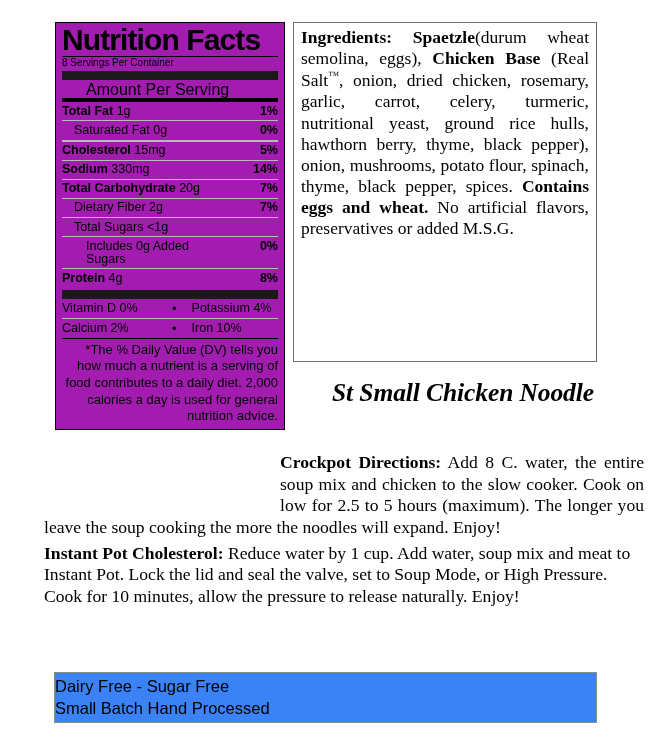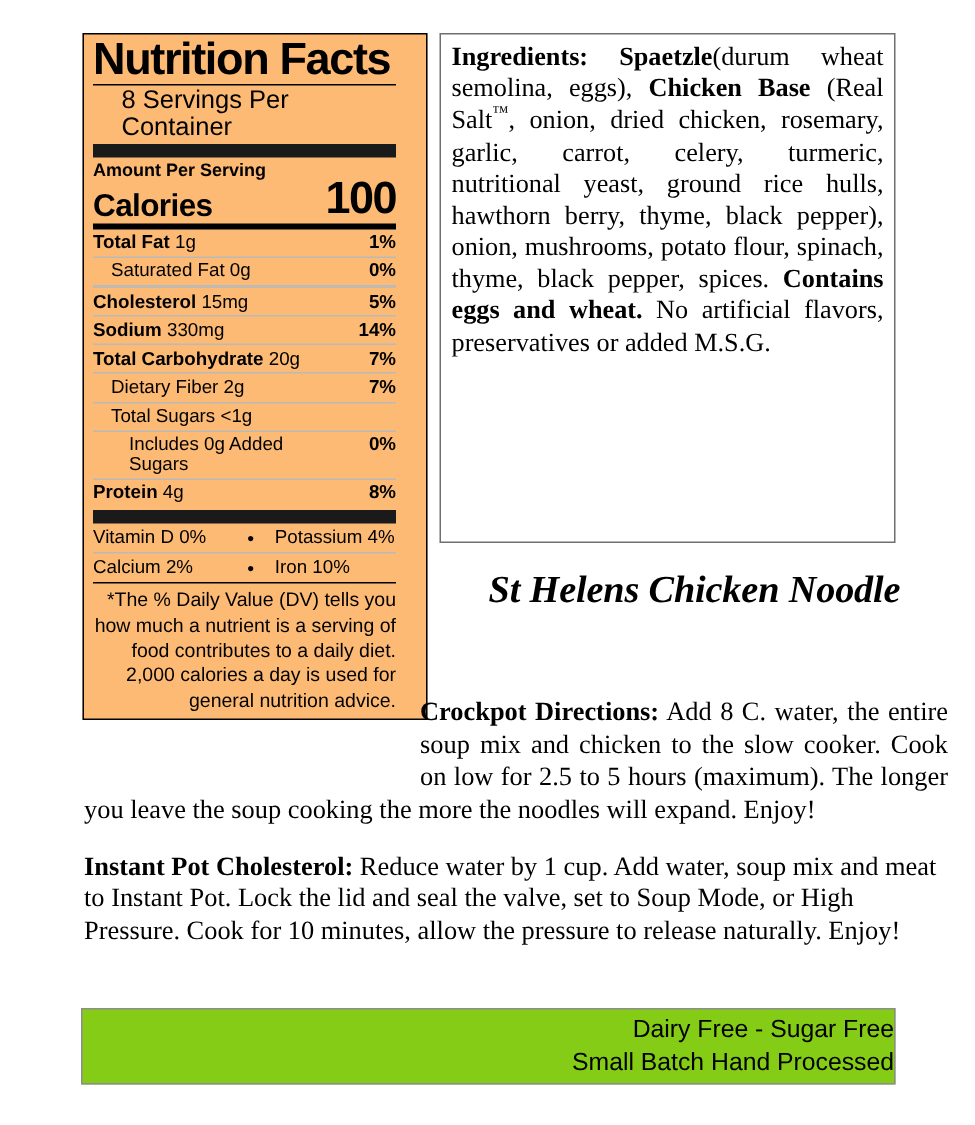--- a/index.html
+++ b/index.html
@@ -17,22 +17,22 @@
   }
 
   
   .nf-panel {
     position: absolute;
     left: 55px;
     top: 22px;
     width: 230px;
     box-sizing: border-box;
     border: 1.5px solid #000;
-    background: #fdba74;
-    padding: 2px 20px 3px 6px;
+    background: #a21caf;
+    padding: 2px 6px 3px 6px;
     font-family: "Liberation Sans", sans-serif;
     line-height: 1.05;
   }
   .nf-title {
     font-size: 30px;
     font-weight: bold;
     letter-spacing: -0.9px;
     line-height: 1.0;
     margin: 0 0 1px 0;
     white-space: nowrap;
@@ -40,35 +40,35 @@
   .rule-thin { border-bottom: 1px solid #000; }
   .rule-med  { border-bottom: 3.5px solid #000; }
   .rule-hair { border-bottom: 1px solid #b9b9b9; }
   .bar-thick {
     height: 9px;
     background: #1a1a1a;
     margin: 2px 0 0 0;
   }
 
   .nf-servings {
-    font-size: 17px;
+    font-size: 10px;
     padding: 1px 0 0 0;
-    margin-left: 19px;
   }
   .nf-serving-size {
     display: flex;
     justify-content: space-between;
     font-size: 14.5px;
     font-weight: bold;
     padding: 0 0 2px 0;
   }
   .nf-amount {
-    font-size: 12px;
-    font-weight: bold;
+    font-size: 16px;
+    font-weight: normal;
     padding: 2px 0 0 0;
+    margin-left: 24px;
   }
   .nf-cal-row {
     display: flex;
     align-items: flex-end;
     justify-content: space-between;
     padding: 0 0 1px 0;
   }
   .nf-cal-label {
     font-size: 21px;
     font-weight: bold;
@@ -168,37 +168,37 @@
     line-height: 1.23;
     text-align: justify;
   }
   .directions b { font-weight: bold; }
   
   .wrap-shim {
     float: left;
     width: 240px;
     height: 68px;
   }
-  .dir-block { margin: 16px; }
+  .dir-block { margin: 4px; }
   .dir-block + .dir-block { margin-top: 0px; }
   .dir-last { text-align: left; }
 
   
   .banner {
     position: absolute;
     left: 54px;
     top: 672px;
     width: 543px;
     height: 51px;
     box-sizing: border-box;
     border: 1.2px solid #8d8d8d;
-    background: #84cc16;
+    background: #3b82f6;
     display: flex;
     flex-direction: column;
-    align-items: flex-end;
+    align-items: flex-start;
     justify-content: center;
     font-family: "Liberation Sans", sans-serif;
     font-size: 16.5px;
     line-height: 1.28;
   }
 </style>
 </head>
 <body>
 
 <div class="nf-panel">
@@ -206,24 +206,20 @@
   <div class="nf-title">Nutrition Facts</div>
   <div class="rule-thin"></div>
 
   <div class="nf-servings">8 Servings Per Container</div>
 
 
   <div class="bar-thick"></div>
 
   <div class="nf-amount">Amount Per Serving</div>
 
-  <div class="nf-cal-row">
-    <span class="nf-cal-label">Calories</span>
-    <span class="nf-cal-value">100</span>
-  </div>
 
   <div class="rule-med"></div>
 
   <div class="rule-thin"></div>
 
   <div class="nf-row">
     <span class="lbl"><b>Total Fat</b> <span>1g</span></span>
     <span class="dv">1%</span>
   </div>
   <div class="rule-hair"></div>
@@ -295,21 +291,21 @@
   <div class="rule-thin"></div>
 
   <div class="nf-footnote">*The % Daily Value (DV) tells you how much a nutrient is a serving of food contributes to a daily diet. 2,000 calories a day is used for general nutrition advice.</div>
 </div>
 
 <div class="ingredients-box">
   <b>Ingredients:</b><span> </span><b>Spaetzle</b><span>(durum wheat semolina, eggs), </span><b>Chicken Base</b><span> (Real Salt</span><span class="ing-sup">™</span><span>, onion, dried chicken, rosemary, garlic, carrot, celery, turmeric, nutritional yeast, ground rice hulls, hawthorn berry, thyme, black pepper), onion, mushrooms, potato flour, spinach, thyme, black pepper, spices. </span><b>Contains eggs and wheat.</b><span> No artificial flavors, preservatives or added M.S.G.</span>
 </div>
 
 <div class="product-title">
-  <div>St Helens Chicken Noodle</div>
+  <div>St Small Chicken Noodle</div>
 </div>
 
 <div class="directions">
   <div class="wrap-shim"></div>
   <p class="dir-block"><b>Crockpot Directions:</b><span> Add 8 C. water, the entire soup mix and chicken to the slow cooker. Cook on low for 2.5 to 5 hours (maximum). The longer you leave the soup cooking the more the noodles will expand. Enjoy!</span></p>
   <p class="dir-block dir-last"><b>Instant Pot Cholesterol:</b><span> Reduce water by 1 cup. Add water, soup mix and meat to Instant Pot. Lock the lid and seal the valve, set to Soup Mode, or High Pressure. Cook for 10 minutes, allow the pressure to release naturally.  Enjoy!</span></p>
 </div>
 
 <div class="banner">
   <div>Dairy Free  - Sugar Free</div>

